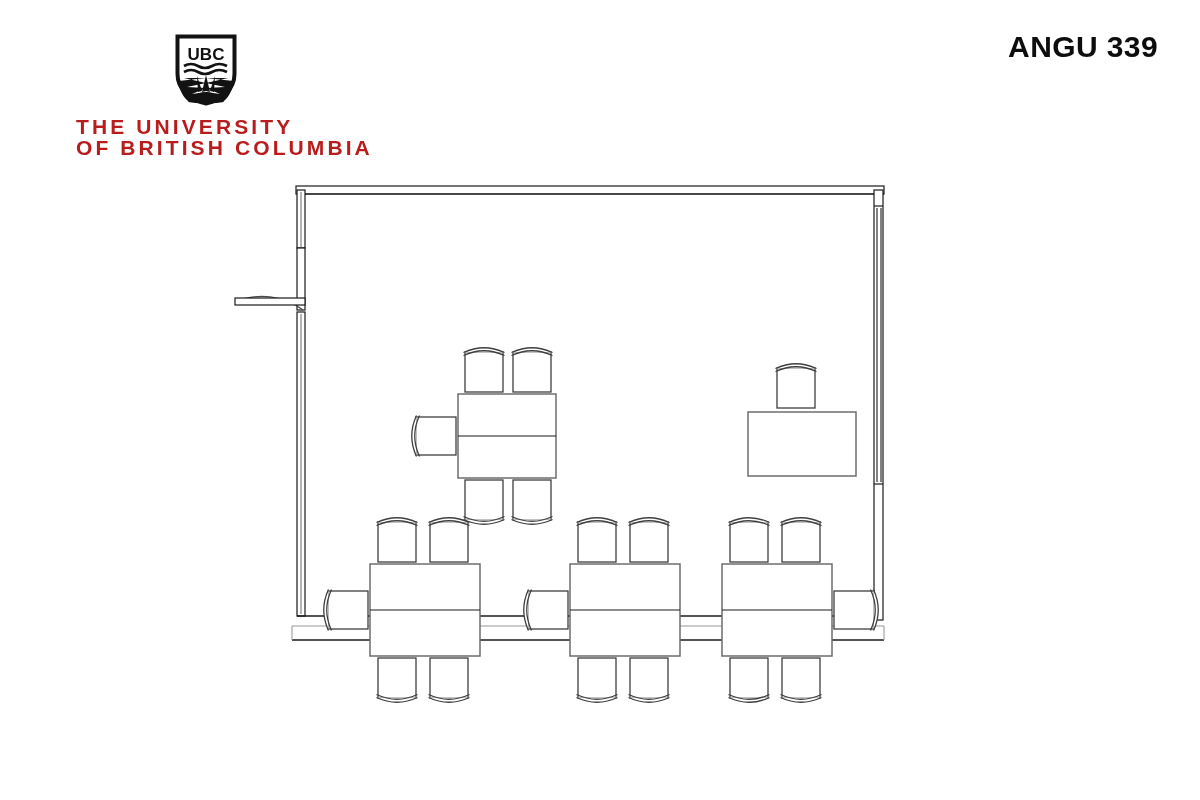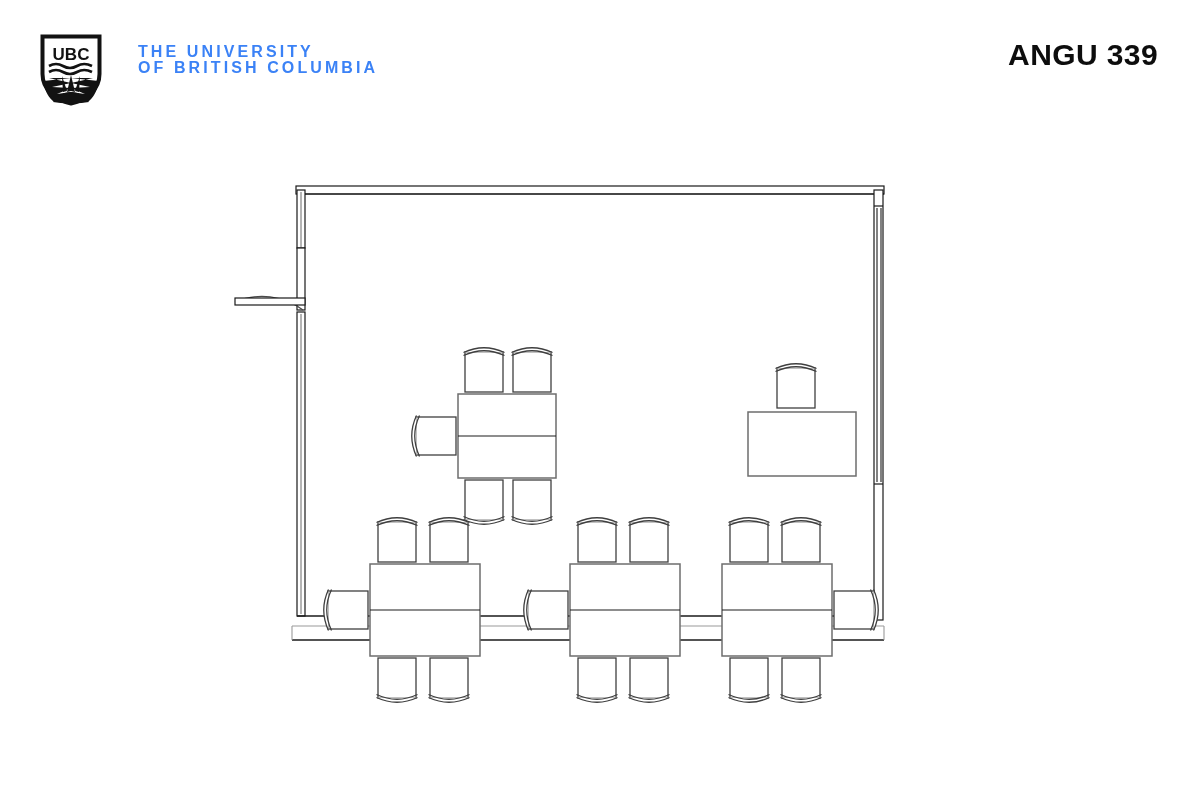--- a/index.html
+++ b/index.html
@@ -21,47 +21,48 @@
     position: absolute;
     left: 0; top: 0;
     width: 1200px;
     height: 130px;
   }
   #brand {
     position: absolute;
     left: 40px;
     top: 34px;
     display: flex;
-    align-items: flex-start;
+    align-items: center;
+    flex-direction: column;
   }
   #shield {
     width: 62px;
     height: 72px;
     display: block;
     flex: none;
   }
   #wordmark {
     margin-left: 36px;
     margin-top: 10px;
     line-height: 1.0;
   }
   .wm-line {
     font-family: "Liberation Sans", sans-serif;
-    font-size: 16px;
+    font-size: 21px;
     font-weight: bold;
     letter-spacing: 3.1px;
-    color: #3b82f6;
+    color: #b91c1c;
     white-space: nowrap;
   }
   .wm-line + .wm-line { }
 
   #room-code {
     position: absolute;
     right: 42px;
-    top: 38px;
+    top: 30px;
     font-family: "Liberation Sans", sans-serif;
     font-size: 30px;
     font-weight: bold;
     letter-spacing: 0.4px;
     color: #0d0d0d;
     white-space: nowrap;
   }
 
   
   #plan-wrap {

